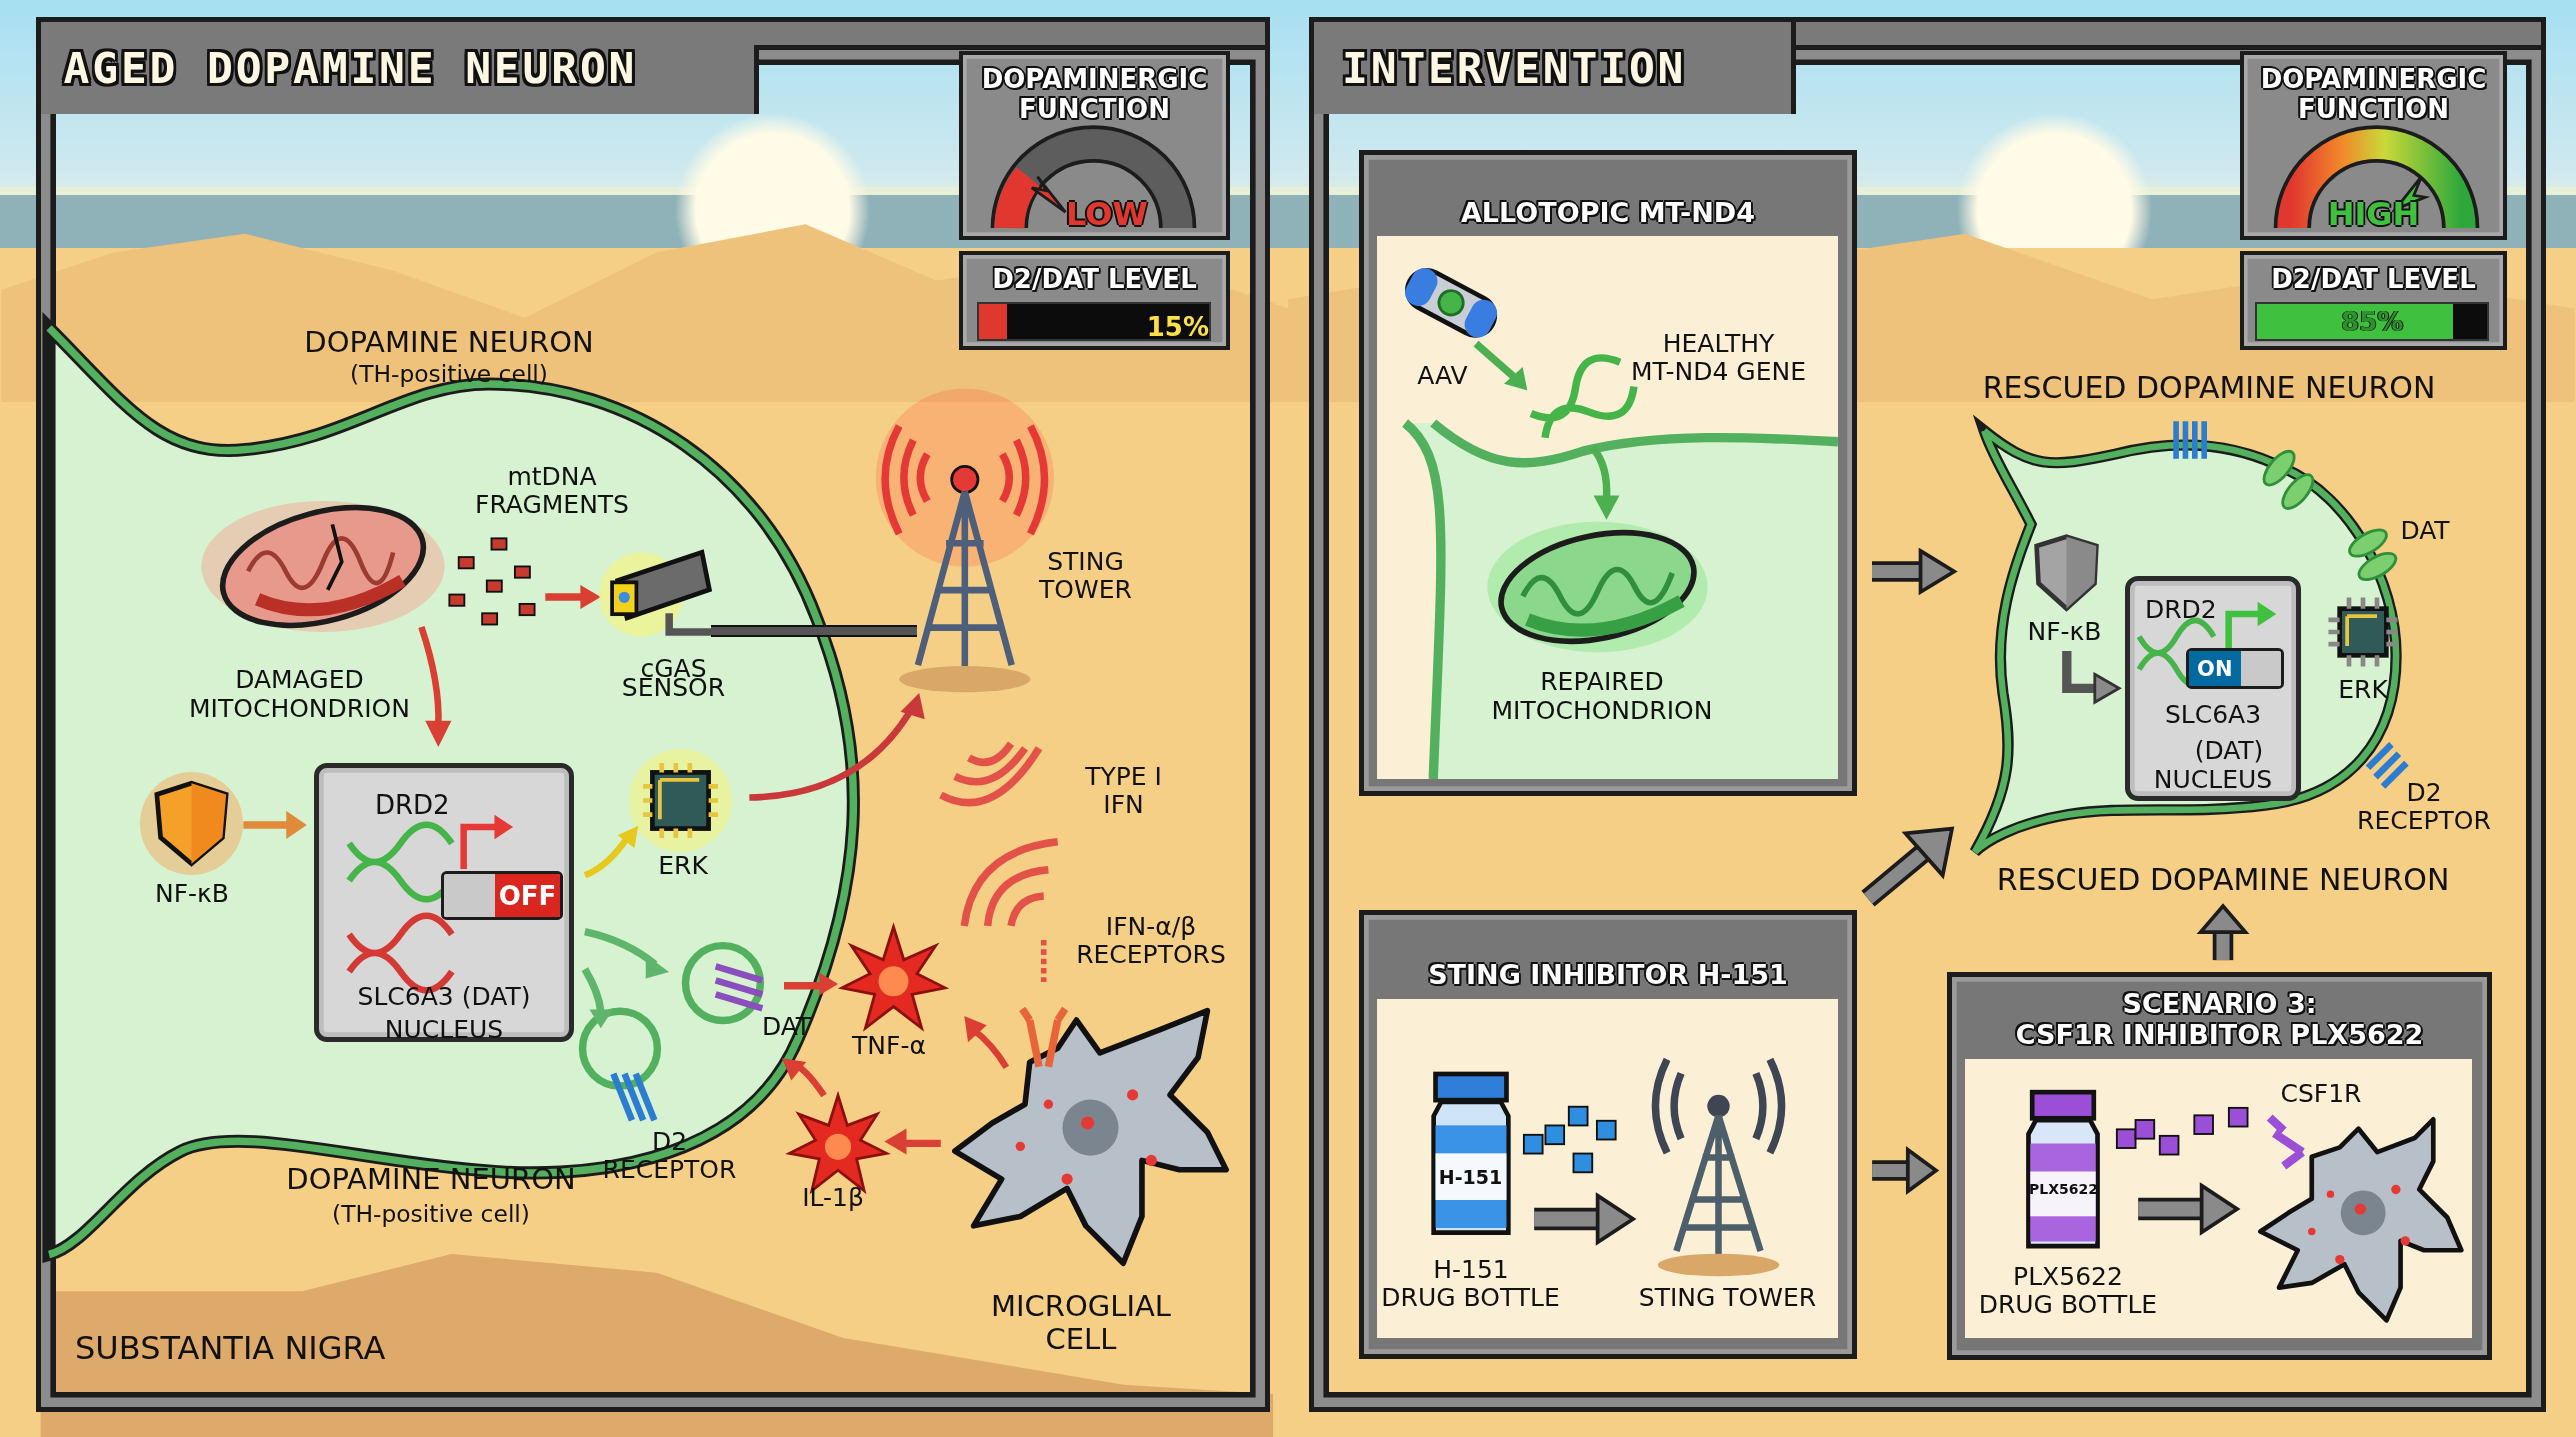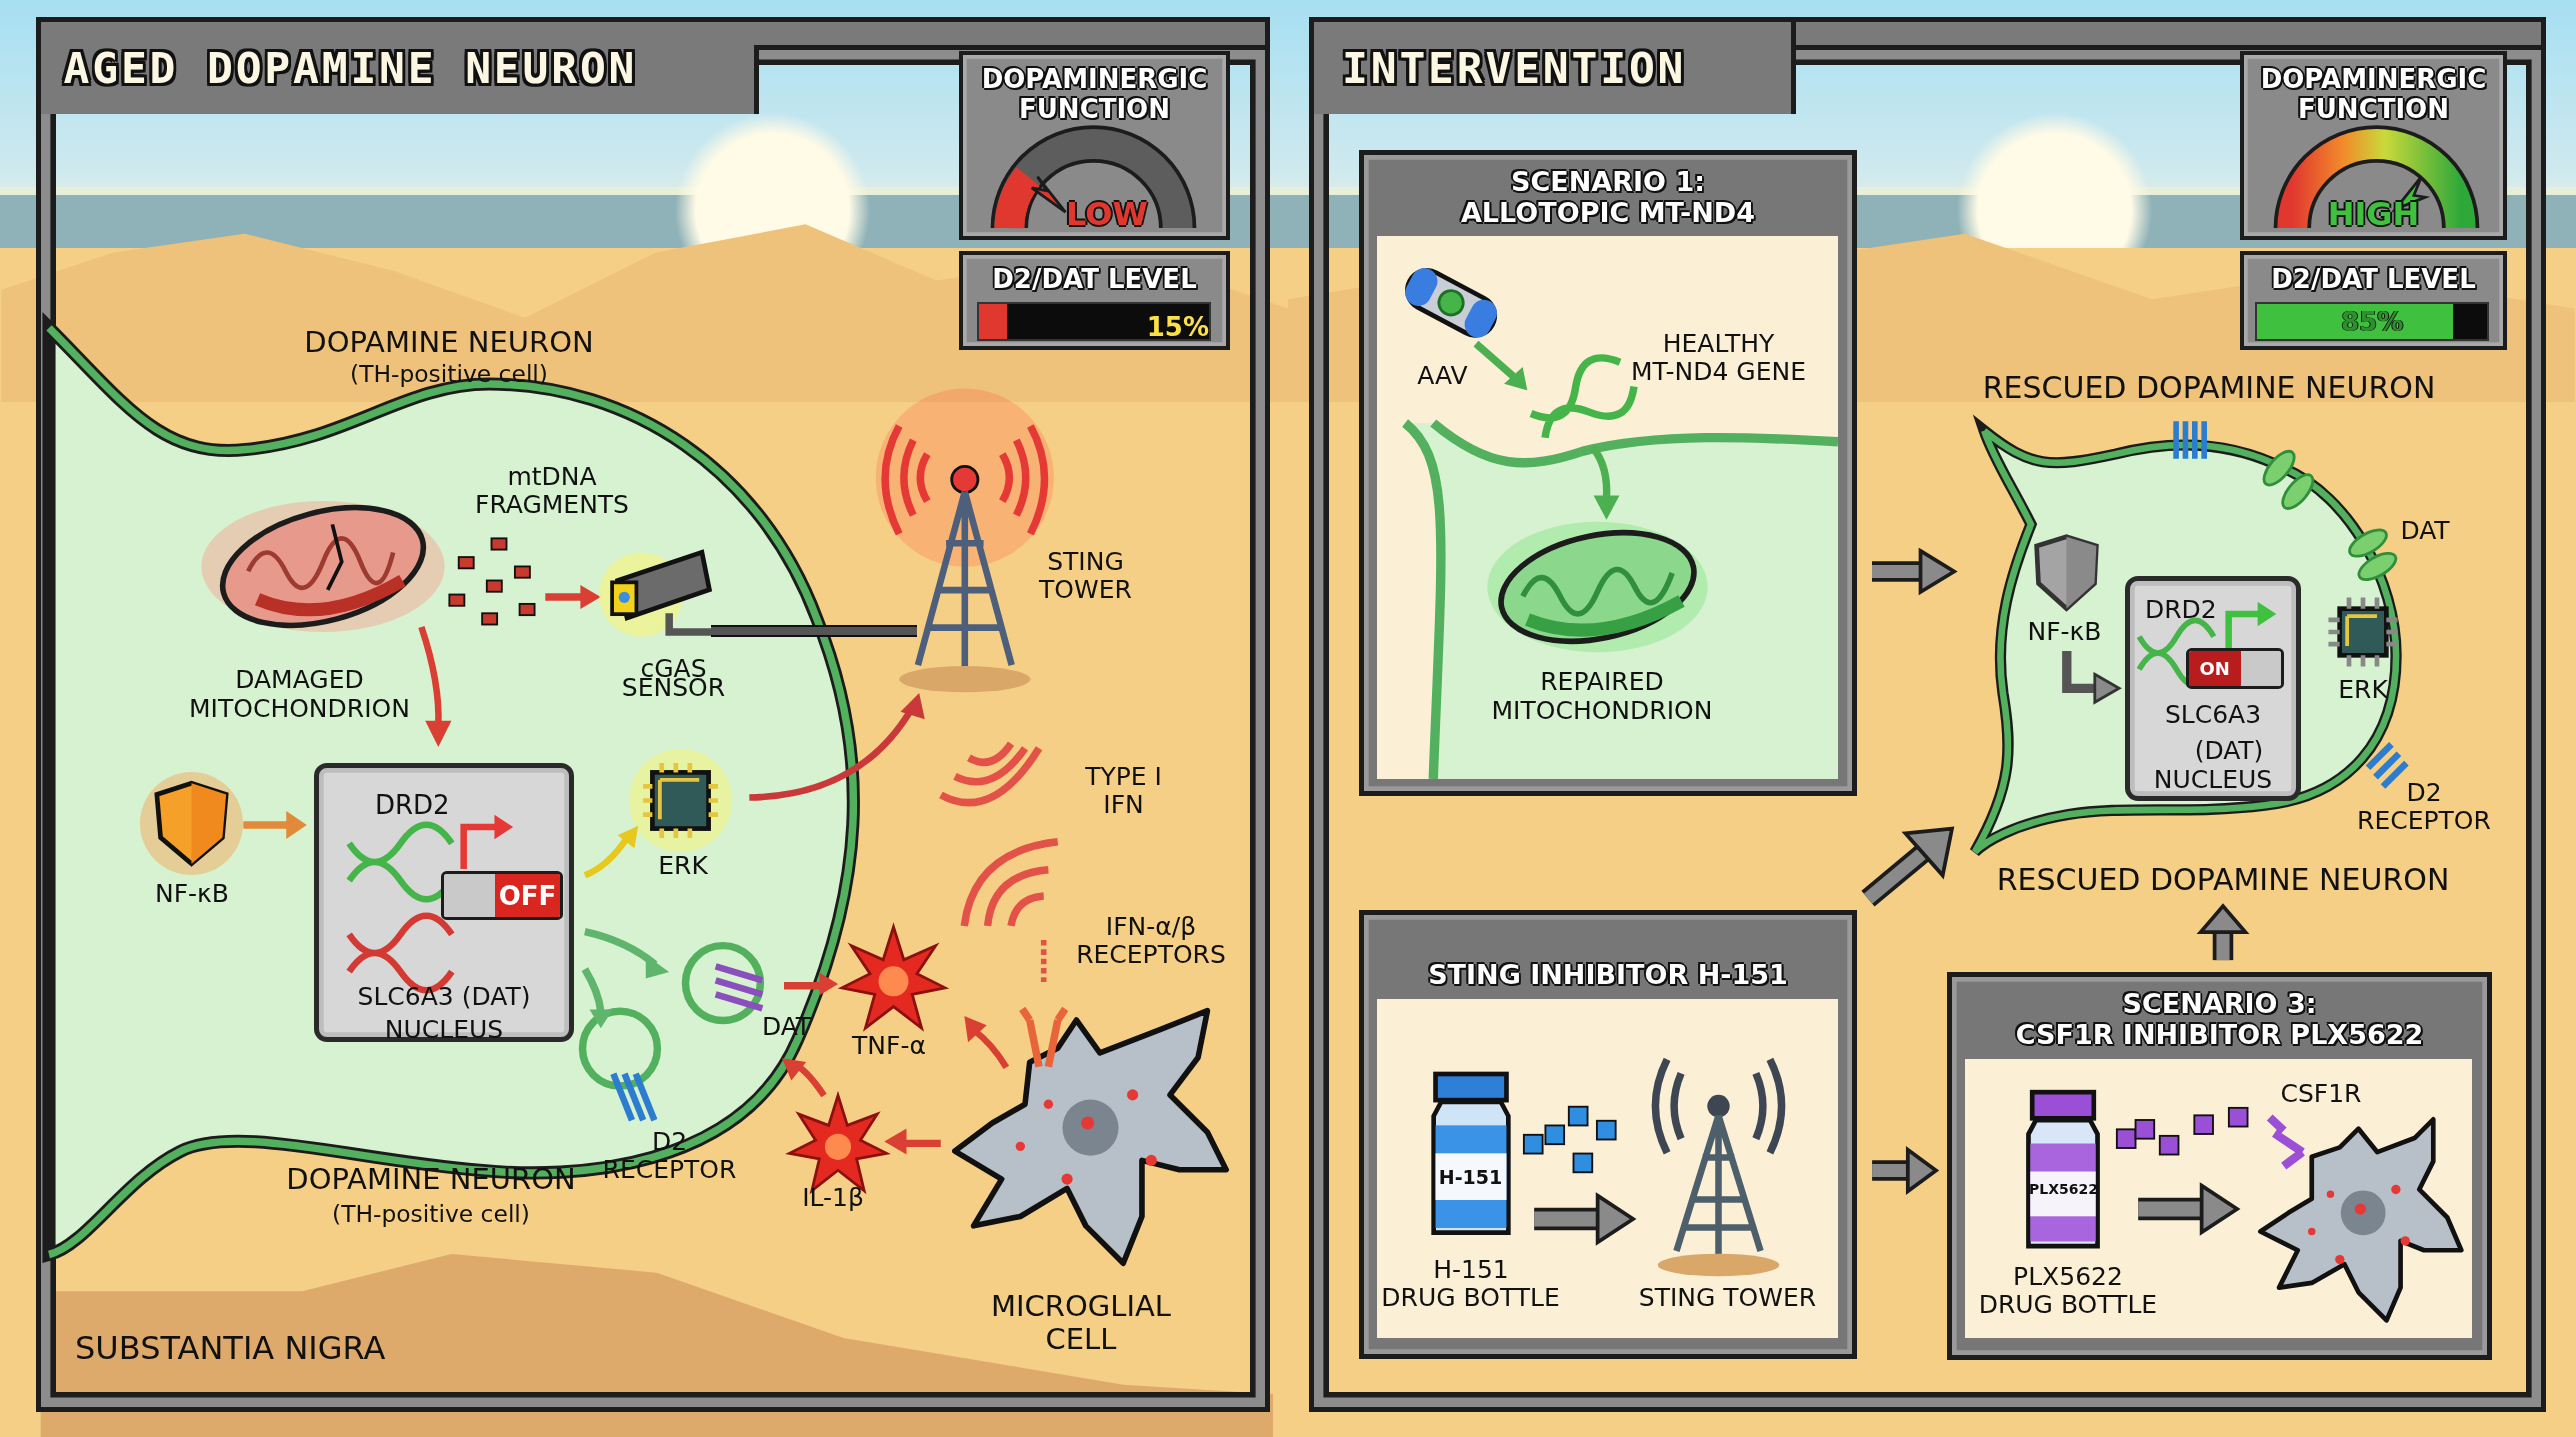--- a/index.html
+++ b/index.html
@@ -280,21 +280,20 @@
 </div>
 <div class="abs hud" style="left:2240px;top:251px;width:267px;height:99px;">
   <div class="hudlbl" style="position:absolute;left:0;right:0;top:9.4px;">D2/DAT LEVEL</div>
   <div class="abs bar" style="left:11.2px;top:47px;width:234px;height:39px;">
     <div style="position:absolute;left:0;top:0;bottom:0;width:85%;background:#3fc13f;"></div>
     <div style="position:absolute;left:0;right:0;top:2.8px;text-align:center;font:bold 26px 'DejaVu Sans',sans-serif;color:#2f8f2f;text-shadow:0.9px 0 #111,-0.9px 0 #111;">85%</div>
   </div>
 </div>
 
 <div class="abs scen" style="left:1359px;top:150px;width:498px;height:646px;">
-  <div class="scentitle" style="position:absolute;left:0;right:0;top:11.2px;">SCENARIO 1:</div>
   <div class="scentitle" style="position:absolute;left:0;right:0;top:42px;">ALLOTOPIC MT-ND4</div>
   <div class="abs scenbody" style="left:13px;top:81px;width:461px;height:543px;">
     <svg class="abs" style="left:0;top:187px" width="461" height="356" viewBox="0 0 492 380">
       <path d="M30,0 C80,40 70,120 60,380 L492,380 L492,20 C400,15 300,10 220,30 C160,50 120,50 60,0Z" fill="#d6f2d0"></path>
       <path d="M30,0 C80,40 70,120 60,380 M60,0 C120,50 160,50 220,30 C300,10 400,15 492,20" stroke="#52b05e" stroke-width="10" fill="none"></path>
     </svg>
     <svg class="abs" style="left:23.4px;top:33px" width="103" height="66" viewBox="0 0 110 70">
       <g transform="rotate(28 55 35)">
           <rect x="5" y="15" width="100" height="42" rx="21" fill="#c8cdd6" stroke="#111" stroke-width="5"></rect>
           <rect x="5" y="15" width="28" height="42" rx="14" fill="#3a7de0"></rect>
@@ -374,21 +373,21 @@
 <div class="abs nucleus" style="left:2125px;top:576px;width:176px;height:225px;">
   <div class="abs lbl" style="left:15px;top:15px;">DRD2</div>
   <svg class="abs" style="left:9.4px;top:51px" width="75" height="42" viewBox="0 0 80 45">
       <path d="M0,5 Q20,40 40,5 T80,5 M0,40 Q20,5 40,40 T80,40" stroke="#45b54a" stroke-width="6" fill="none"></path>
     </svg>
   <svg class="abs" style="left:94px;top:19px" width="56" height="56" viewBox="0 0 60 60">
       <path d="M5,60 V15 H38" stroke="#3fc13f" stroke-width="7" fill="none"></path>
       <polygon points="36,2 56,15 36,28" fill="#3fc13f"></polygon>
     </svg>
   <div class="abs toggle" style="left:56px;top:67px;width:98px;height:41px;">
-    <div class="txt" style="background:#b91c1c;flex:0 0 56%;font-size:18px;">ON</div>
+    <div class="txt" style="background:#0369a1;flex:0 0 56%;font-size:21px;">ON</div>
     <div class="knob" style="flex:1;"></div>
   </div>
   <div class="abs lbl" style="left:0;right:0;top:120px;">SLC6A3</div>
   <div class="abs lbl" style="left:0;right:0;top:156px;margin-left:32px;">(DAT)</div>
 </div>
 <div class="abs lbl" style="left:2125px;top:766px;width:176px;">NUCLEUS</div>
 <svg class="abs" style="left:2321px;top:590px" width="84" height="84" viewBox="0 0 90 90">
   <rect x="20" y="20" width="50" height="50" fill="#2f5a57" stroke="#111" stroke-width="5"></rect>
   <path d="M28,28 H60 M28,28 V60" stroke="#e6c640" stroke-width="4" fill="none"></path>
   <path d="M30,8 V20 M45,8 V20 M60,8 V20 M30,70 V82 M45,70 V82 M60,70 V82 M8,32 H20 M8,45 H20 M8,58 H20 M70,32 H82 M70,45 H82 M70,58 H82" stroke="#888" stroke-width="5"></path>

